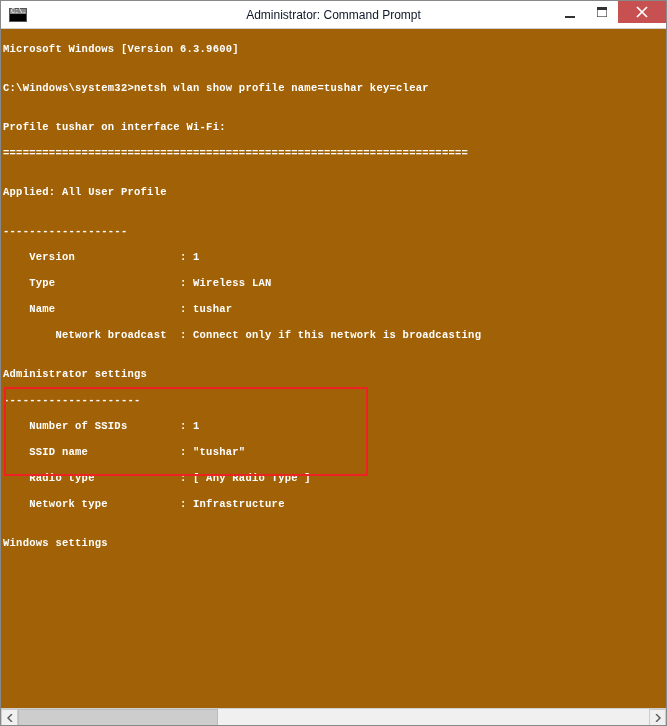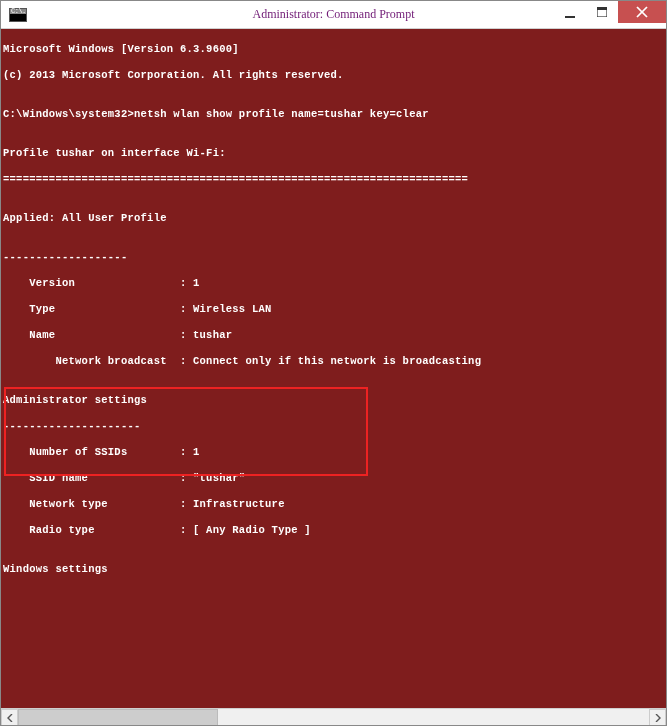--- a/index.html
+++ b/index.html
@@ -1,28 +1,28 @@
 <!DOCTYPE html>
 <html><head>
 <meta charset="utf-8">
 <style>
   * { margin: 0; padding: 0; box-sizing: border-box; }
   html, body { width: 667px; height: 726px; font-family: Consolas, 'Courier New', monospace; background: #fff; overflow: hidden; }
   .window { width: 667px; height: 726px; display: flex; flex-direction: column; border: 1px solid #888; background: #fff; }
   .titlebar { height: 28px; background: #fff; display: flex; align-items: center; position: relative; border-bottom: 1px solid #d0d0d0; }
   .appicon { width: 18px; height: 14px; margin-left: 8px; border: 1px solid #555; background: #000; display: flex; align-items: flex-start; }
   .appicon-inner { width: 100%; height: 5px; background: #888; font-size: 7px; color: #fff; line-height: 5px; padding-left: 1px; letter-spacing: -0.5px; }
-  .title-text { position: absolute; left: 0; right: 0; text-align: center; font-family: Liberation Serif, serif; font-size: 12px; color: #701a75; pointer-events: none; }
+  .title-text { position: absolute; left: 0; right: 0; text-align: center; font-family: Liberation Sans, sans-serif; font-size: 12px; color: #0f172a; pointer-events: none; }
   .winbtns { margin-left: auto; display: flex; height: 100%; }
   .winbtn { width: 32px; height: 22px; display: flex; align-items: center; justify-content: center; font-family: 'Segoe UI', sans-serif; font-size: 11px; color: #333; cursor: pointer; }
   .winbtn.min { align-items: flex-end; padding-bottom: 5px; }
   .winbtn.close { background: #c75050; color: #fff; width: 48px; font-size: 14px; }
   .winbtn svg { display: block; }
   .terminal-wrap { flex: 1; background: #000; display: flex; flex-direction: column; overflow: hidden; }
-  .terminal { flex: 1; background: #7f1d1d; color: #fff; font-size: 10.5px; line-height: 13px; white-space: pre; padding: 1px 0 0 2px; font-weight: bold; letter-spacing: 0.25px; overflow: hidden; position: relative; }
+  .terminal { flex: 1; background: #a16207; color: #fff; font-size: 10.5px; line-height: 13px; white-space: pre; padding: 1px 0 0 2px; font-weight: bold; letter-spacing: 0.25px; overflow: hidden; position: relative; }
   .hscroll { height: 17px; background: #f0f0f0; border-top: 1px solid #d0d0d0; position: relative; }
   .hscroll-btn { width: 17px; height: 17px; background: #f0f0f0; border: 1px solid #ccc; position: absolute; top: 0; display: flex; align-items: center; justify-content: center; color: #555; font-size: 8px; }
   .hscroll-btn.left { left: 0; }
   .hscroll-btn.right { right: 0; }
   .hscroll-thumb { position: absolute; left: 17px; width: 200px; top: 0; height: 17px; background: #cdcdcd; border: 1px solid #bbb; }
   .redbox { position: absolute; border: 2px solid #e22; pointer-events: none; }
 </style>
 </head>
 <body>
 
@@ -49,41 +49,40 @@
             <line x1="1" y1="1" x2="11" y2="11" stroke="#fff" stroke-width="1.7"></line>
             <line x1="11" y1="1" x2="1" y2="11" stroke="#fff" stroke-width="1.7"></line>
           </svg>
       </div>
     </div>
   </div>
 
   <div class="terminal-wrap">
     <div class="terminal">
 <div>Microsoft Windows [Version 6.3.9600]</div>
-<div>(c) 2013 Microsoft Corporation. All rights reserved.</div>
 <div></div>
 <div><span>C:\Windows\system32&gt;</span><span>netsh wlan show profile name=tushar key=clear</span></div>
 <div></div>
 <div>Profile tushar on interface Wi-Fi:</div>
 <div>=======================================================================</div>
 <div></div>
 <div>Applied: All User Profile</div>
 <div></div>
 <div>-------------------</div>
 <div>    Version                : 1</div>
 <div>    Type                   : Wireless LAN</div>
 <div>    Name                   : tushar</div>
 <div>        Network broadcast  : Connect only if this network is broadcasting</div>
 <div></div>
 <div>Administrator settings</div>
 <div>---------------------</div>
 <div>    Number of SSIDs        : 1</div>
 <div>    SSID name              : "tushar"</div>
+<div>    Radio type             : [ Any Radio Type ]</div>
 <div>    Network type           : Infrastructure</div>
-<div>    Radio type             : [ Any Radio Type ]</div>
 <div></div>
 <div>Windows settings</div>
 
 
 
 
 
 <div></div>
 
 

